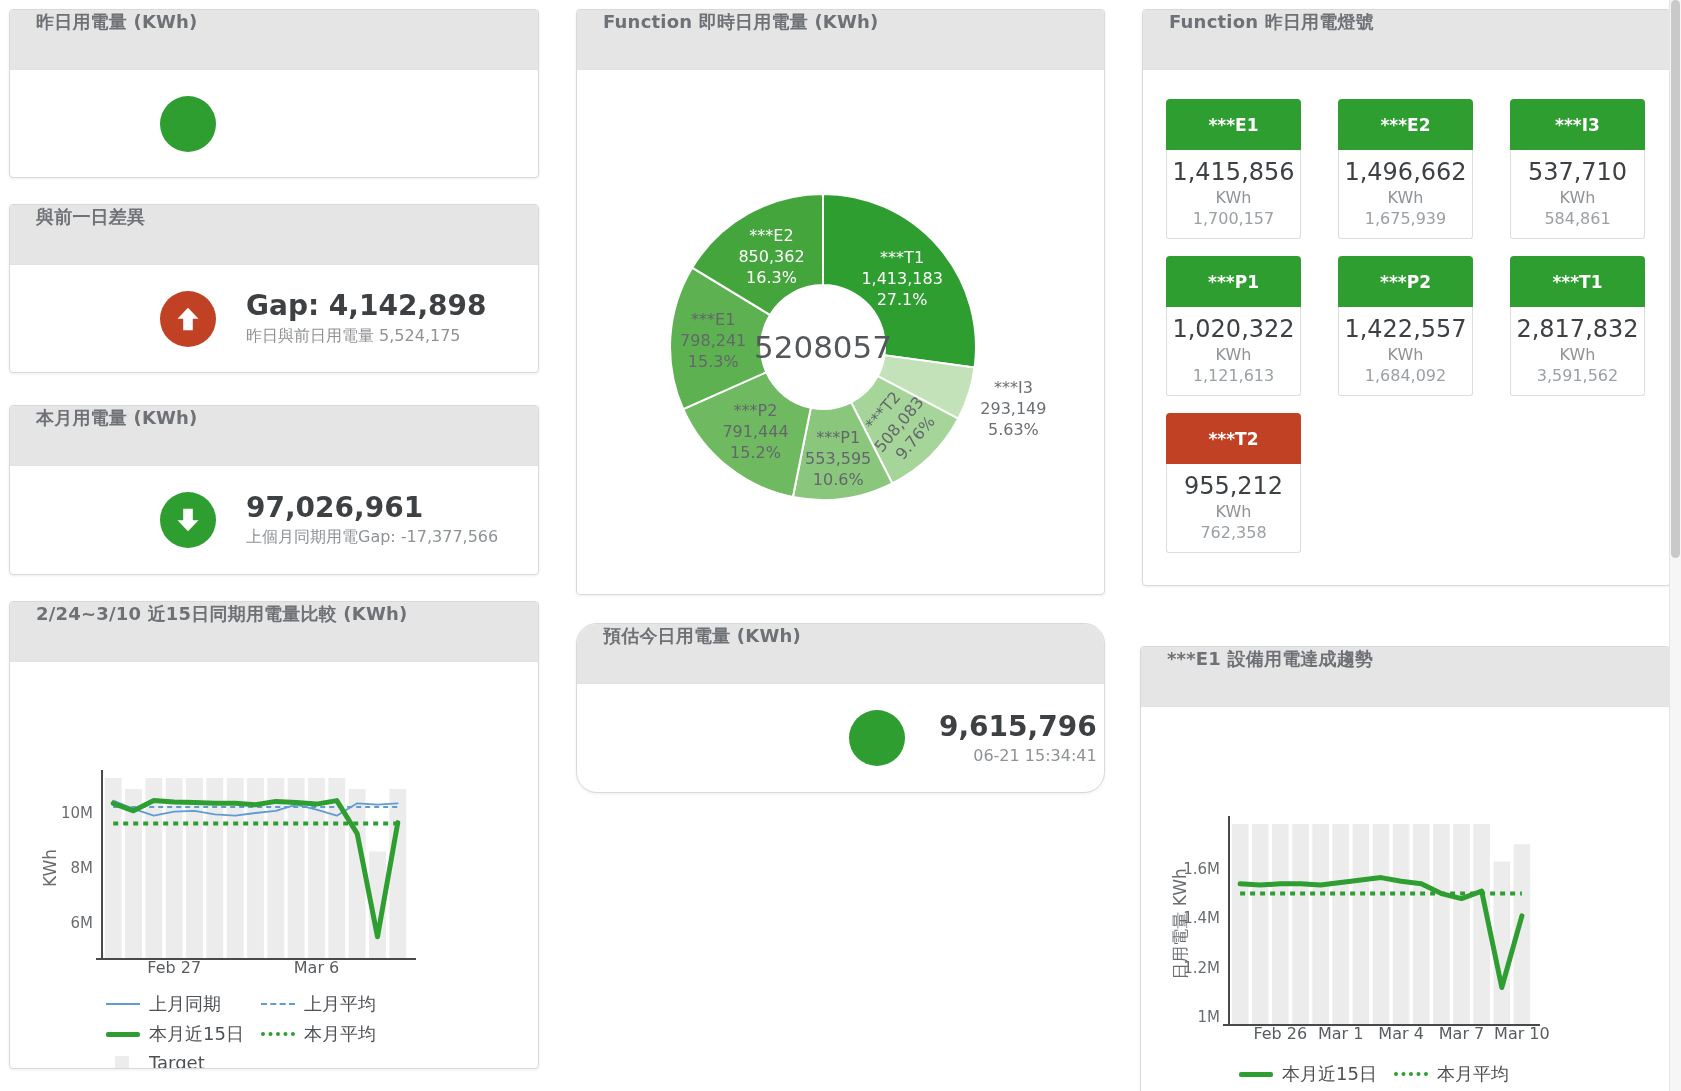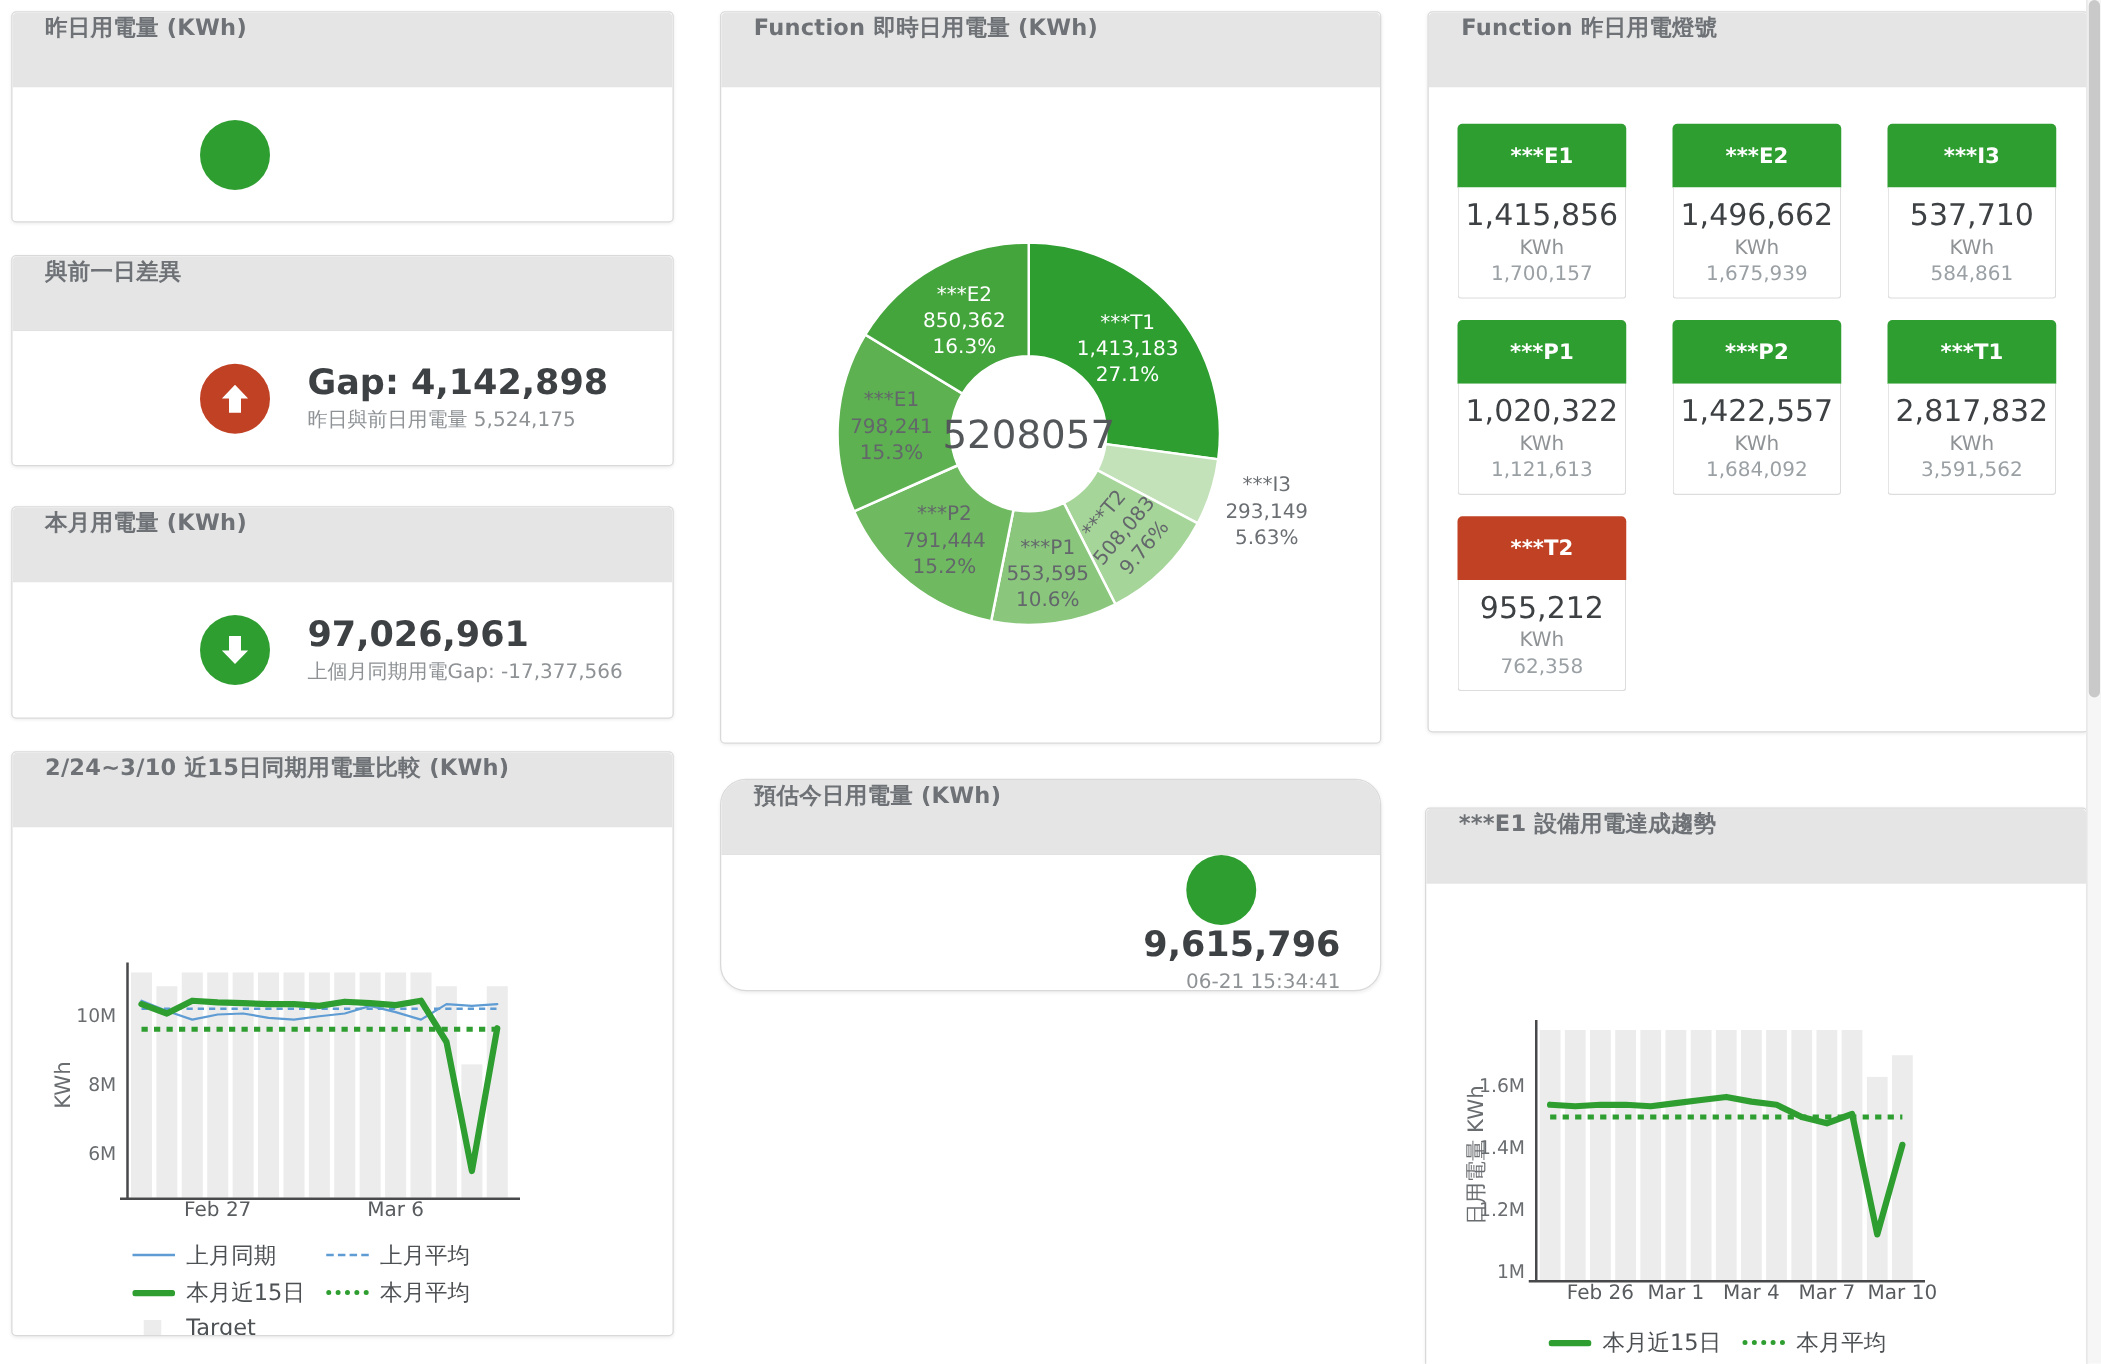--- a/index.html
+++ b/index.html
@@ -187,21 +187,21 @@
         <text x="246" y="288" text-anchor="middle" font-size="31" fill="#54575a">5208057</text>
       </svg>
   </div>
 </div>
 
 <div class="panel" style="left:576px;top:623px;width:527px;height:168px;border-radius:21px;">
   <div class="p-head">
     <span class="p-title">預估今日用電量 (KWh)</span>
   </div>
   <div class="p-body">
-    <div class="kpi-row" style="padding-left:272px;flex-direction:column;">
+    <div class="kpi-row" style="padding-left:272px;">
       <div class="kpi-circle" style="background: rgb(47, 158, 49);"></div>
       <div class="kpi-text align-right" style="margin-left:34px;">
         <div class="kpi-value">9,615,796</div>
         <div class="kpi-sub">06-21 15:34:41</div>
       </div>
     </div>
   </div>
 </div>
 
 <div class="panel" style="left:1142px;top:9px;width:527px;height:575px;">

